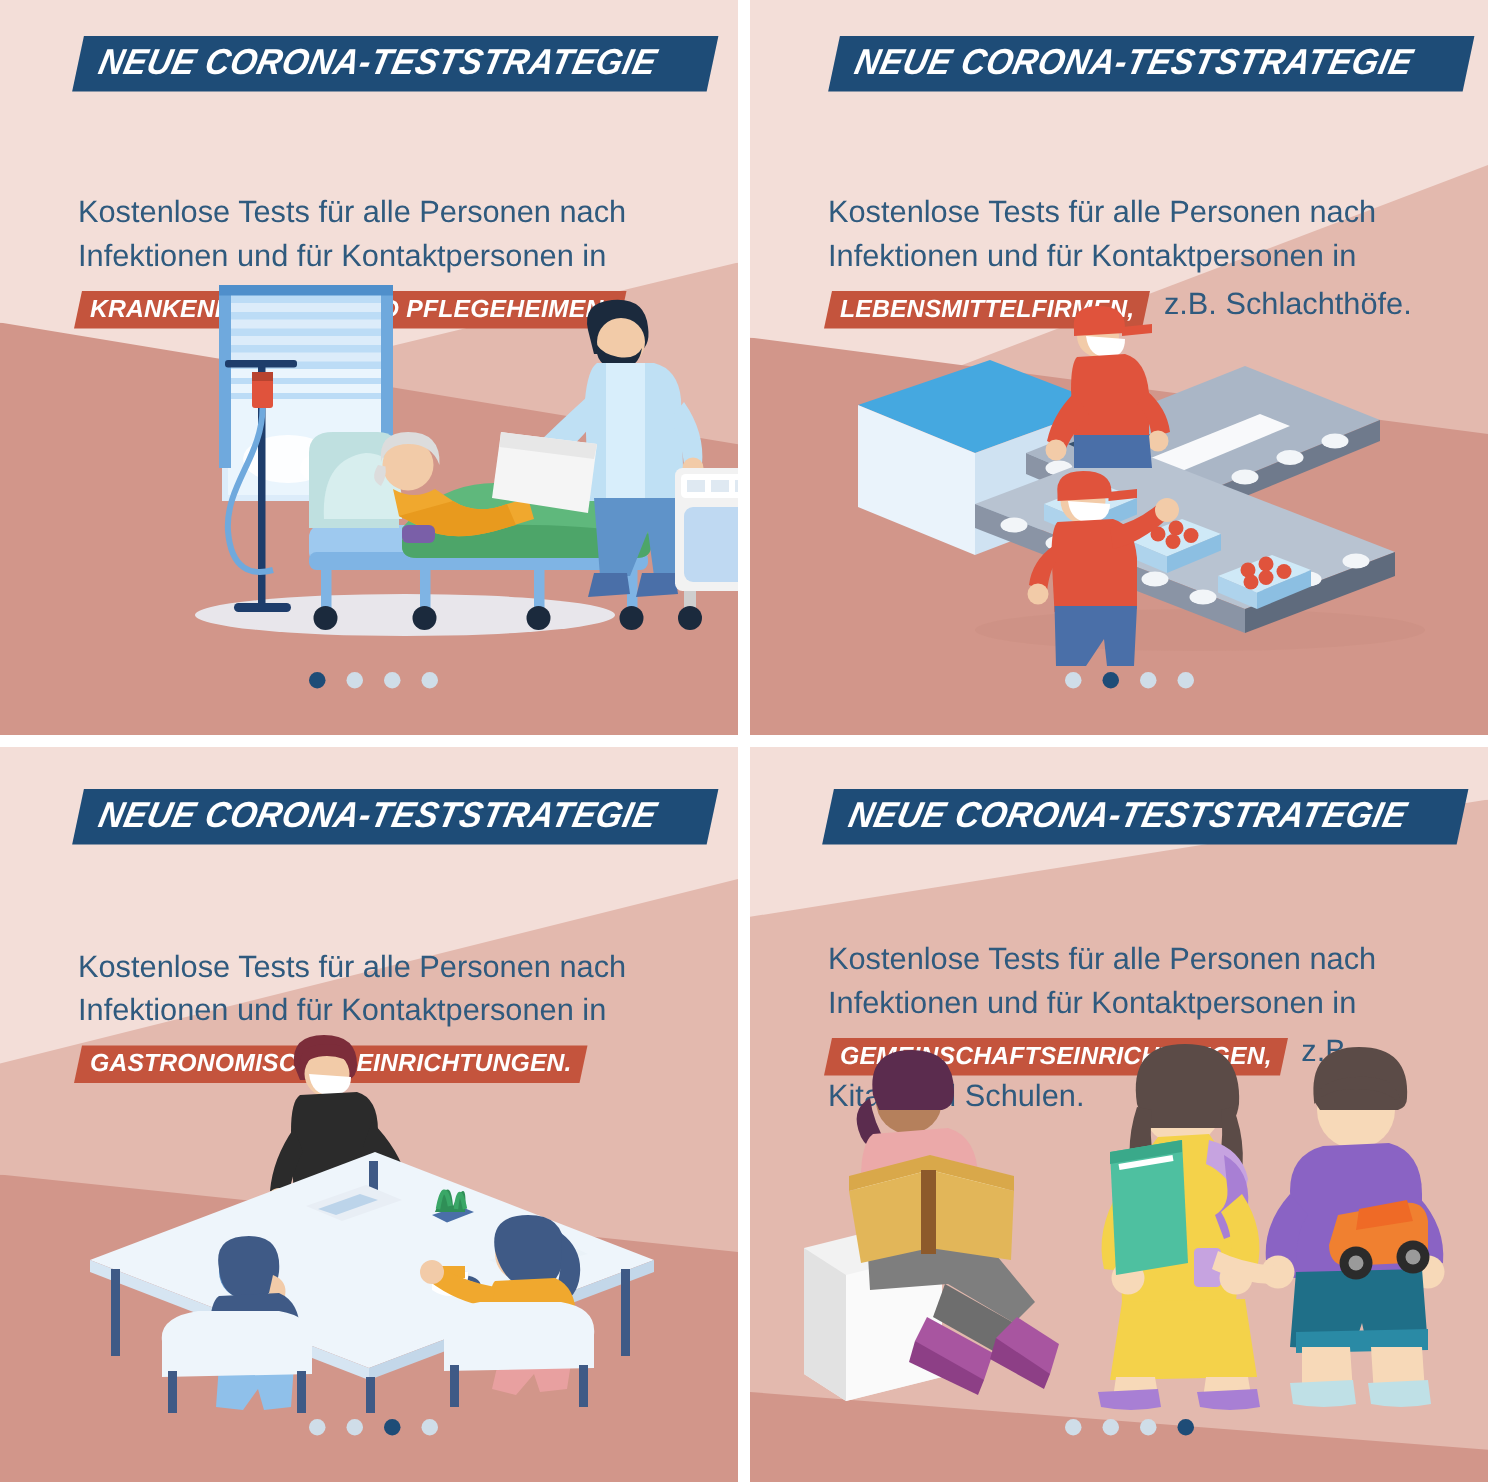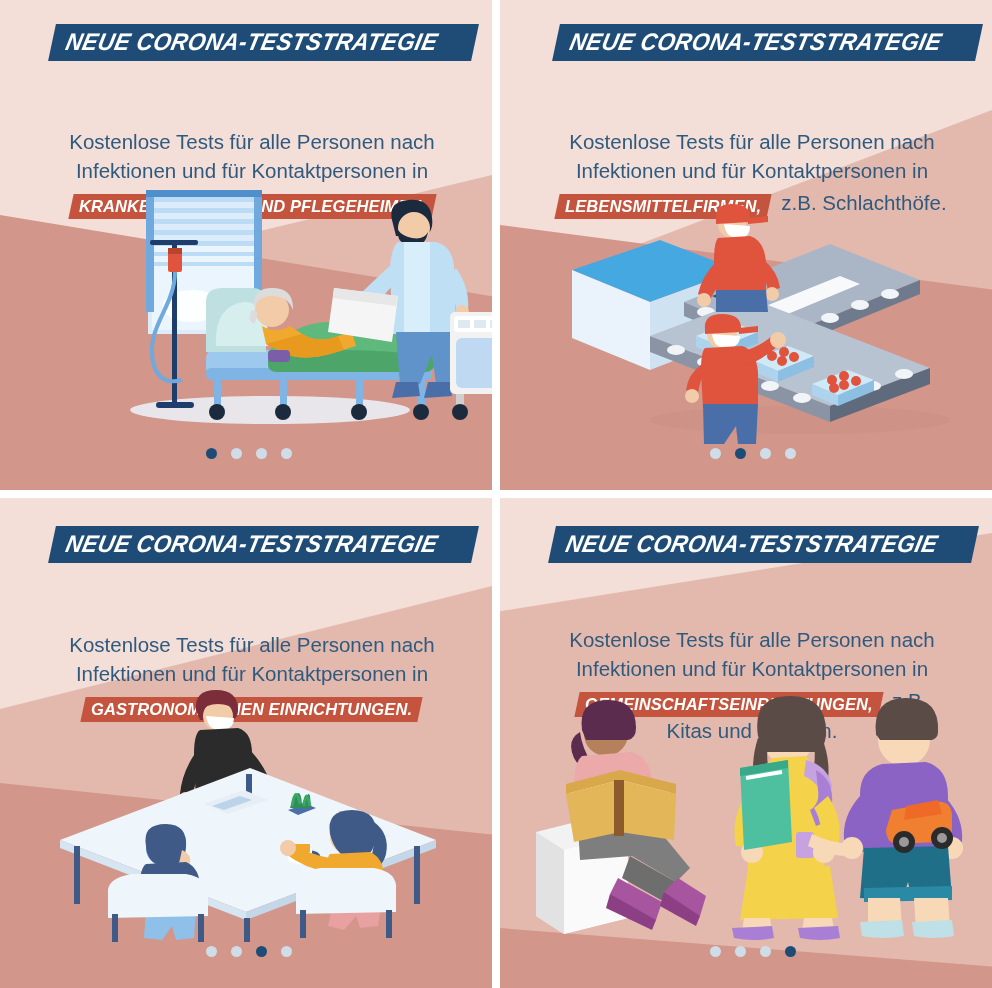--- a/index.html
+++ b/index.html
@@ -38,21 +38,21 @@
         font-size:24px;letter-spacing:.4px;line-height:1.05;
         font-family:"Liberation Sans","DejaVu Sans",sans-serif;
         white-space:nowrap;transform:scaleX(.94);transform-origin:left center;}
   .p1 .banner{left:52px;top:24px;}
   .p2 .banner{left:56px;top:24px;}
   .p3 .banner{left:52px;top:28px;}
   .p4 .banner{left:52px;top:28px;}
 
   
   .copy{position:absolute;color:#2f5a7e;font-size:20.5px;line-height:1.40;
-        font-family:"Liberation Sans","DejaVu Sans",sans-serif;width:400px;text-align:center;}
+        font-family:"Liberation Sans","DejaVu Sans",sans-serif;width:400px;}
   .p1 .copy{left:52px;top:128px;}
   .p2 .copy{left:52px;top:128px;}
   .p3 .copy{left:52px;top:630px;top:auto;bottom:auto;}
   .p3 .copy{left:52px;top:133px;}
   .p4 .copy{left:52px;top:128px;}
 
   .hl{display:inline-block;background:#c4543d;color:#fff;
       font-weight:bold;font-style:italic;font-size:16.5px;
       letter-spacing:.1px;padding:2.5px 8px 3.5px 8px;
       transform:skewX(-12deg);line-height:1.15;vertical-align:-1px;}

